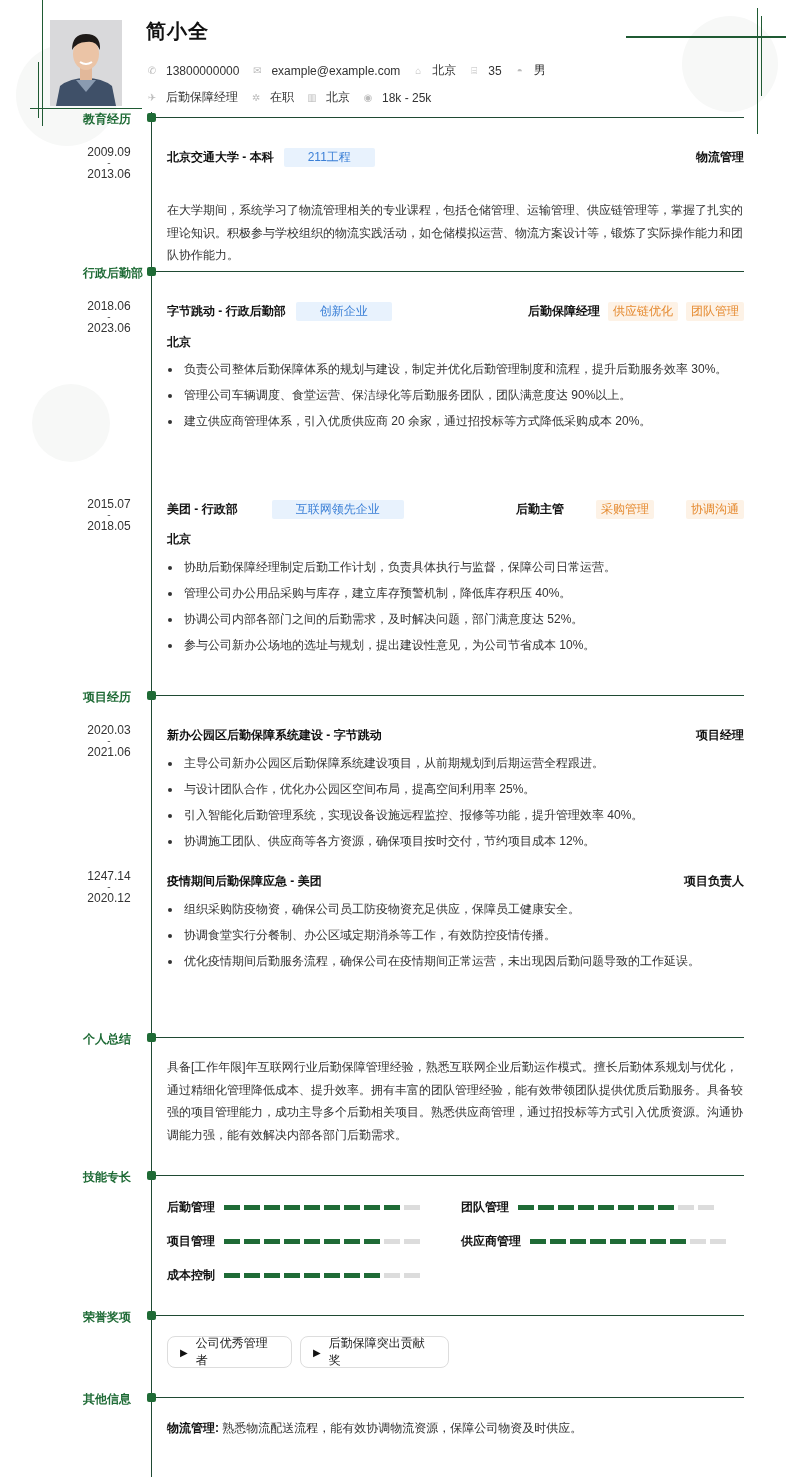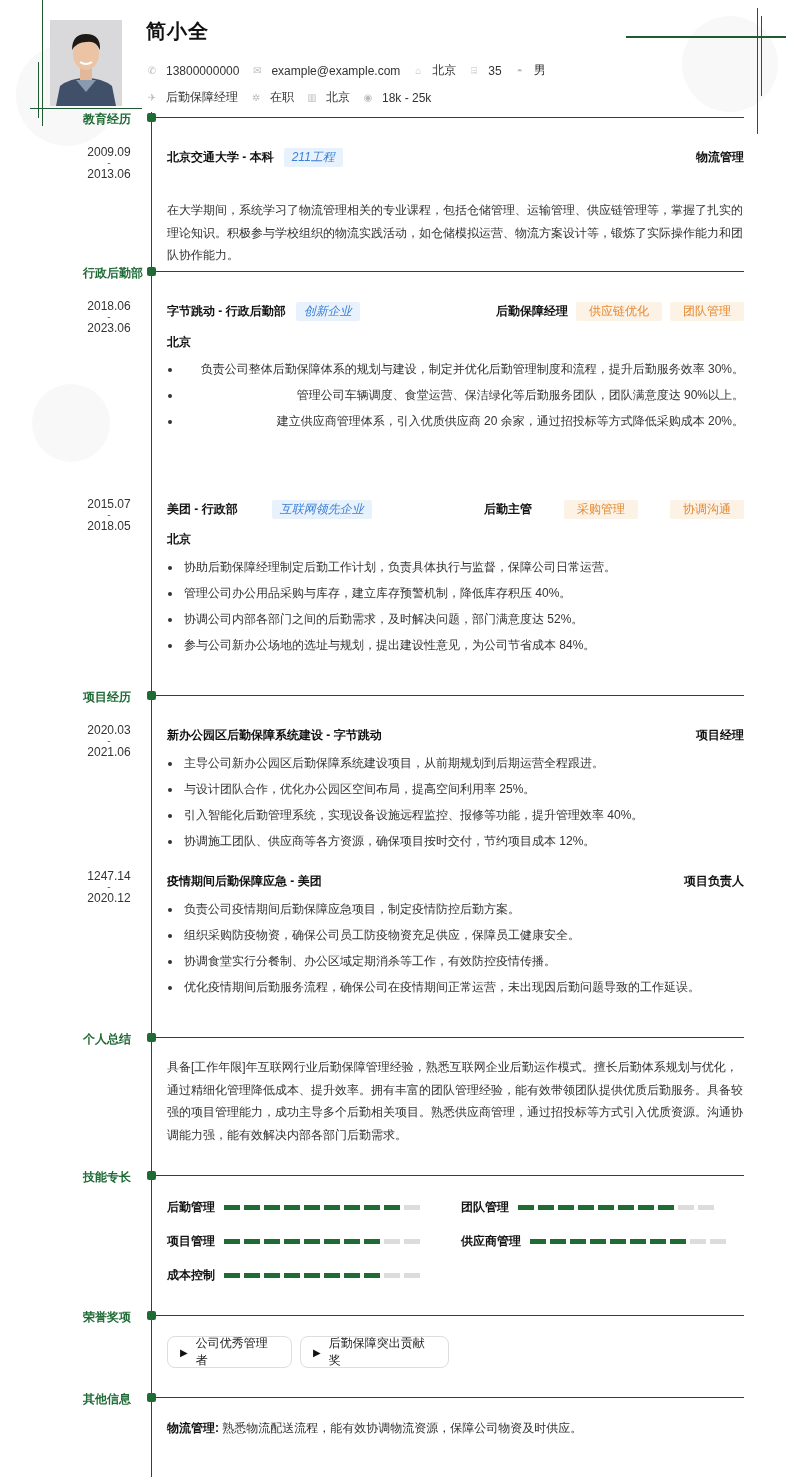--- a/index.html
+++ b/index.html
@@ -23,22 +23,22 @@
   .sec-dot { position: absolute; left: 147px; width: 9px; height: 9px; background: #1f6b36; border-radius: 2px; }
   .sec-line { position: absolute; left: 156px; width: 588px; height: 1px; background: #1f4a33; }
 
   .date { position: absolute; left: 80px; width: 58px; text-align: center; font-size: 12px; color: #333; line-height: 12px; }
   .date .dash { display: block; font-size: 10px; line-height: 10px; color: #555; }
 
   .entry-head { position: absolute; left: 167px; width: 577px; display: flex; align-items: center; font-size: 12px; }
   .entry-head .title { font-weight: bold; color: #111; }
   .entry-head .spacer { flex: 1; }
   .entry-head .role { font-weight: bold; color: #111; }
-  .tag-blue { background: #e8f2fd; color: #3a7fd6; font-size: 12px; padding: 1px 8px; border-radius: 2px; margin-left: 10px; font-style: italic; }
-  .tag-orange { background: #fdf2e6; color: #e58a2f; font-size: 12px; padding: 1px 13px; border-radius: 2px; margin-left: 8px; }
+  .tag-blue { background: #e8f2fd; color: #3a7fd6; font-size: 12px; padding: 1px 24px; border-radius: 2px; margin-left: 10px; }
+  .tag-orange { background: #fdf2e6; color: #e58a2f; font-size: 12px; padding: 1px 5px; border-radius: 2px; margin-left: 8px; }
 
   .sub { position: absolute; left: 167px; font-size: 12px; font-weight: bold; color: #111; }
   .para { position: absolute; left: 167px; width: 577px; font-size: 12px; line-height: 22.5px; color: #333; }
   .bullets { position: absolute; left: 167px; width: 577px; list-style: none; font-size: 12px; color: #333; }
   .bullets li { position: relative; padding-left: 17px; line-height: 22.5px; margin-bottom: 3.5px; }
   .bullets li::before { content: ""; position: absolute; left: 1px; top: 10px; width: 4px; height: 4px; border-radius: 50%; background: #333; }
 
   .skill { position: absolute; display: flex; align-items: center; font-size: 12px; font-weight: bold; color: #111; }
   .skill .bar { display: flex; margin-left: 9px; }
   .skill .seg { width: 16px; height: 5px; margin-right: 4px; background: #1f6b36; }
@@ -145,21 +145,21 @@
 </div>
 <div class="entry-head" style="top:302px;">
   <span class="title">字节跳动 - 行政后勤部</span>
   <span class="tag-blue">创新企业</span>
   <span class="spacer"></span>
   <span class="role">后勤保障经理</span>
   <span class="tag-orange">供应链优化</span>
   <span class="tag-orange">团队管理</span>
 </div>
 <div class="sub" style="top:334px;">北京</div>
-<ul class="bullets" style="top:358px;text-align:right;">
+<ul class="bullets" style="top:358px;">
   <li>负责公司整体后勤保障体系的规划与建设，制定并优化后勤管理制度和流程，提升后勤服务效率 30%。</li>
   <li>管理公司车辆调度、食堂运营、保洁绿化等后勤服务团队，团队满意度达 90%以上。</li>
   <li>建立供应商管理体系，引入优质供应商 20 余家，通过招投标等方式降低采购成本 20%。</li>
 </ul>
 
 <div class="date" style="top:498px;">
   <span>2015.07</span><span class="dash">-</span><span>2018.05</span>
 </div>
 <div class="entry-head" style="top:500px;gap:24px;">
   <span class="title">美团 - 行政部</span>
@@ -167,21 +167,21 @@
   <span class="spacer"></span>
   <span class="role">后勤主管</span>
   <span class="tag-orange">采购管理</span>
   <span class="tag-orange">协调沟通</span>
 </div>
 <div class="sub" style="top:531px;">北京</div>
 <ul class="bullets" style="top:556px;">
   <li>协助后勤保障经理制定后勤工作计划，负责具体执行与监督，保障公司日常运营。</li>
   <li>管理公司办公用品采购与库存，建立库存预警机制，降低库存积压 40%。</li>
   <li>协调公司内部各部门之间的后勤需求，及时解决问题，部门满意度达 52%。</li>
-  <li>参与公司新办公场地的选址与规划，提出建设性意见，为公司节省成本 84%。</li>
+  <li>参与公司新办公场地的选址与规划，提出建设性意见，为公司节省成本 10%。</li>
 </ul>
 
 <div class="sec-title" style="top:689px;">项目经历</div>
 <div class="sec-dot" style="top:691px;"></div>
 <div class="sec-line" style="top:695px;"></div>
 
 <div class="date" style="top:724px;">
   <span>2020.03</span><span class="dash">-</span><span>2021.06</span>
 </div>
 <div class="entry-head" style="top:727px;">
@@ -198,21 +198,20 @@
 
 <div class="date" style="top:870px;">
   <span>1247.14</span><span class="dash">-</span><span>2020.12</span>
 </div>
 <div class="entry-head" style="top:873px;">
   <span class="title">疫情期间后勤保障应急 - 美团</span>
   <span class="spacer"></span>
   <span class="role">项目负责人</span>
 </div>
 <ul class="bullets" style="top:898px;">
-  <li>负责公司疫情期间后勤保障应急项目，制定疫情防控后勤方案。</li>
   <li>组织采购防疫物资，确保公司员工防疫物资充足供应，保障员工健康安全。</li>
   <li>协调食堂实行分餐制、办公区域定期消杀等工作，有效防控疫情传播。</li>
   <li>优化疫情期间后勤服务流程，确保公司在疫情期间正常运营，未出现因后勤问题导致的工作延误。</li>
 </ul>
 
 <div class="sec-title" style="top:1031px;">个人总结</div>
 <div class="sec-dot" style="top:1033px;"></div>
 <div class="sec-line" style="top:1037px;"></div>
 <div class="para" style="top:1056px;">具备[工作年限]年互联网行业后勤保障管理经验，熟悉互联网企业后勤运作模式。擅长后勤体系规划与优化，通过精细化管理降低成本、提升效率。拥有丰富的团队管理经验，能有效带领团队提供优质后勤服务。具备较强的项目管理能力，成功主导多个后勤相关项目。熟悉供应商管理，通过招投标等方式引入优质资源。沟通协调能力强，能有效解决内部各部门后勤需求。</div>
 

